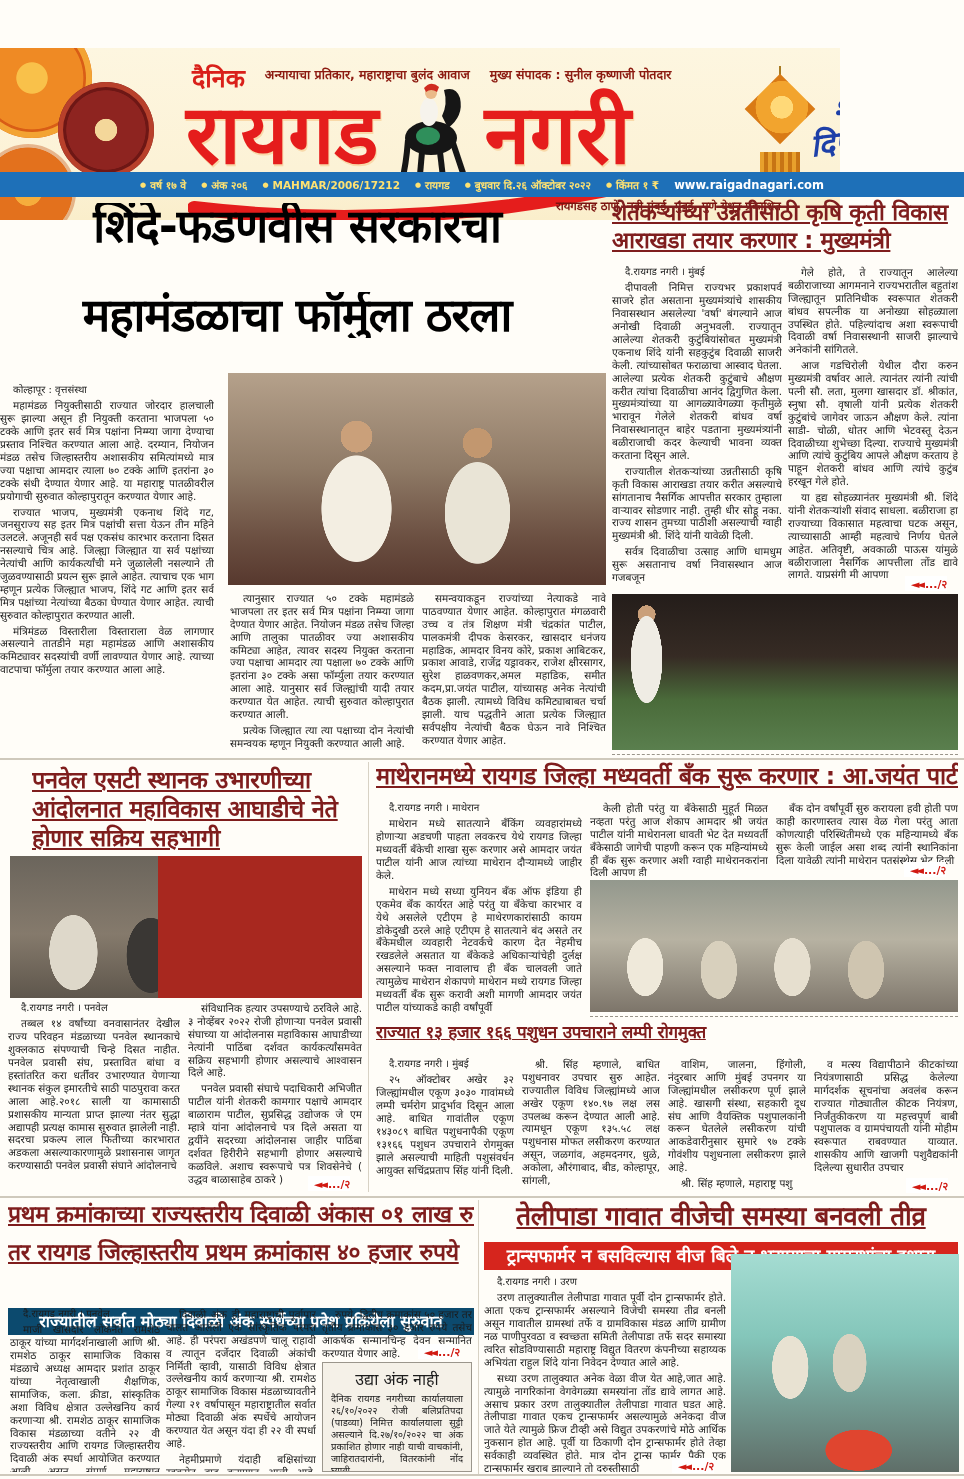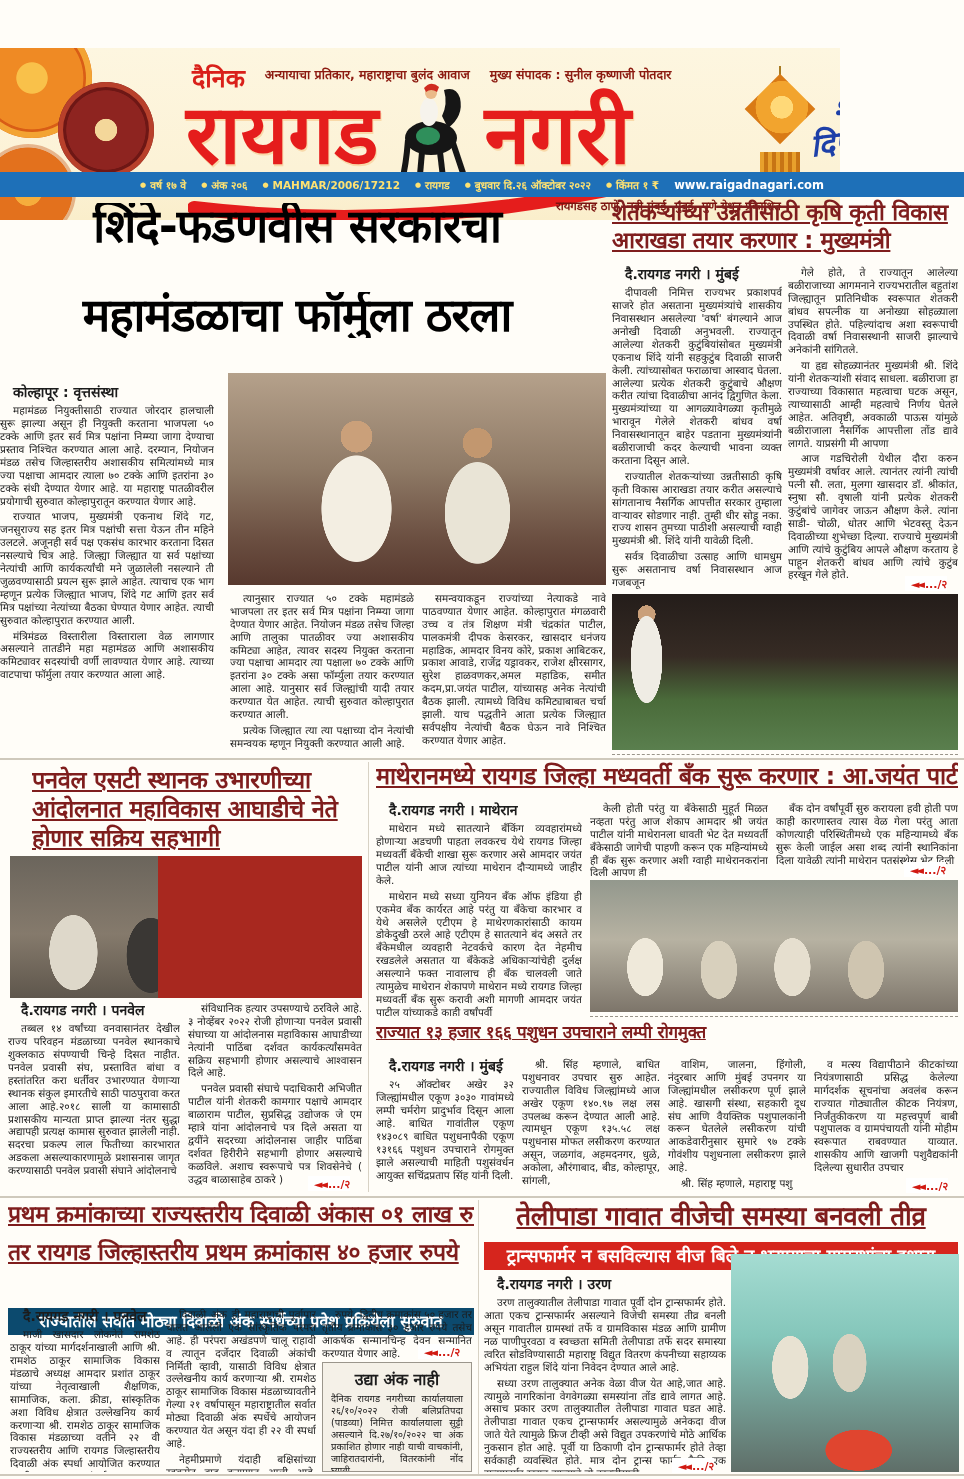--- a/index.html
+++ b/index.html
@@ -46,36 +46,36 @@
   
   #edition{position:absolute;left:0;top:172px;width:964px;height:25px;background:#1e70b8;
            display:flex;align-items:center;justify-content:center;gap:15px;white-space:nowrap;}
   .eb-item{font-size:10.5px;font-weight:bold;color:#ffe271;}
   .eb-bullet{font-size:7px;vertical-align:2px;margin-right:4px;color:#ffe271;}
   .eb-site{font-size:11.5px;font-weight:bold;color:#ffffff;}
   
   .h-sec{position:absolute;font-weight:800;color:#7f1d1d;line-height:1.24;letter-spacing:-.3px;overflow:hidden;text-decoration:underline;}
   .txtcol{position:absolute;overflow:hidden;font-size:10.4px;line-height:1.24;text-align:justify;}
   .txtcol p{margin:0 0 3px;text-indent:13px;}
-  .txtcol p.byline{font-weight:bold;font-size:14px;}
+  .txtcol p.byline{font-weight:normal;font-size:10px;}
   .photo{position:absolute;overflow:hidden;}
   .cont{position:absolute;color:#d11a12;font-weight:bold;font-size:11px;background:#ffffff;padding-left:6px;}
   .cont .arr{letter-spacing:-3px;margin-right:3px;}
   .hsep{position:absolute;border-top:2px solid #cfc9bc;}
   .dashsep{position:absolute;border-top:1px dashed #9a958a;}
   .vsep{position:absolute;border-left:1px solid #d8d2c5;}
   .strap{position:absolute;color:#fff;font-weight:800;text-align:center;overflow:hidden;}
   .strap-blue{background:#0c4a6e;margin-top:32px;}
   .strap-red{background:#d6251d;}
   .main-hl{position:absolute;left:4px;width:586px;text-align:center;font-weight:800;color:#000000;
            font-size:46px;line-height:1.0;letter-spacing:-1px;white-space:nowrap;overflow:hidden;}
   
   #notice-box{position:absolute;left:322px;top:1362px;width:150px;height:110px;background:#f5f1e8;
               border:1.5px solid #9b968c;padding:5px 8px;box-sizing:border-box;overflow:hidden;}
-  #notice-box .nb-title{text-align:center;font-weight:700;font-size:16px;margin:0 0 3px;}
+  #notice-box .nb-title{text-align:center;font-weight:400;font-size:16px;margin:0 0 3px;}
   #notice-box .nb-body{font-size:9.6px;line-height:1.25;text-align:justify;margin:0;}
 </style>
 </head>
 <body>
 
 <div id="page">
 
   <div id="masthead">
     <div class="deco flower-a"></div>
     <div class="deco diya-plate"></div>
@@ -186,22 +186,22 @@
     <p class="byline">दै.रायगड नगरी । मुंबई</p>
     <div>
         <p>दीपावली निमित्त राज्यभर प्रकाशपर्व साजरे होत असताना मुख्यमंत्र्यांचे शासकीय निवासस्थान असलेल्या 'वर्षा' बंगल्याने आज अनोखी दिवाळी अनुभवली. राज्यातून आलेल्या शेतकरी कुटुंबियांसोबत मुख्यमंत्री एकनाथ शिंदे यांनी सहकुटुंब दिवाळी साजरी केली. त्यांच्यासोबत फराळाचा आस्वाद घेतला. आलेल्या प्रत्येक शेतकरी कुटुंबाचे औक्षण करीत त्यांचा दिवाळीचा आनंद द्विगुणित केला. मुख्यमंत्र्यांच्या या आगळ्यावेगळ्या कृतीमुळे भारावून गेलेले शेतकरी बांधव वर्षा निवासस्थानातून बाहेर पडताना मुख्यमंत्र्यांनी बळीराजाची कदर केल्याची भावना व्यक्त करताना दिसून आले.</p>
         <p>राज्यातील शेतकऱ्यांच्या उन्नतीसाठी कृषि कृती विकास आराखडा तयार करीत असल्याचे सांगतानाच नैसर्गिक आपत्तीत सरकार तुम्हाला वाऱ्यावर सोडणार नाही. तुम्ही धीर सोडू नका. राज्य शासन तुमच्या पाठीशी असल्याची ग्वाही मुख्यमंत्री श्री. शिंदे यांनी यावेळी दिली.</p>
         <p>सर्वत्र दिवाळीचा उत्साह आणि धामधुम सुरू असतानाच वर्षा निवासस्थान आज गजबजून</p>
       </div>
   </div>
   <div class="txtcol" style="left:788px;top:266px;width:170px;height:324px;">
     <div>
         <p>गेले होते, ते राज्यातून आलेल्या बळीराजाच्या आगमनाने राज्यभरातील बहुतांश जिल्ह्यातून प्रातिनिधीक स्वरूपात शेतकरी बांधव सपत्नीक या अनोख्या सोहळ्याला उपस्थित होते. पहिल्यांदाच अशा स्वरूपाची दिवाळी वर्षा निवासस्थानी साजरी झाल्याचे अनेकांनी सांगितले.</p>
+        <p>आज गडचिरोली येथील दौरा करुन मुख्यमंत्री वर्षावर आले. त्यानंतर त्यांनी त्यांची पत्नी सौ. लता, मुलगा खासदार डॉ. श्रीकांत, स्नुषा सौ. वृषाली यांनी प्रत्येक शेतकरी कुटुंबांचे जागेवर जाऊन औक्षण केले. त्यांना साडी- चोळी, धोतर आणि भेटवस्तू देऊन दिवाळीच्या शुभेच्छा दिल्या. राज्याचे मुख्यमंत्री आणि त्यांचे कुटुंबिय आपले औक्षण करताय हे पाहून शेतकरी बांधव आणि त्यांचे कुटुंब हरखून गेले होते.</p>
         <p>या हृद्य सोहळ्यानंतर मुख्यमंत्री श्री. शिंदे यांनी शेतकऱ्यांशी संवाद साधला. बळीराजा हा राज्याच्या विकासात महत्वाचा घटक असून, त्याच्यासाठी आम्ही महत्वाचे निर्णय घेतले आहेत. अतिवृष्टी, अवकाळी पाऊस यांमुळे बळीराजाला नैसर्गिक आपत्तीला तोंड द्यावे लागते. याप्रसंगी मी आपणा</p>
-        <p>आज गडचिरोली येथील दौरा करुन मुख्यमंत्री वर्षावर आले. त्यानंतर त्यांनी त्यांची पत्नी सौ. लता, मुलगा खासदार डॉ. श्रीकांत, स्नुषा सौ. वृषाली यांनी प्रत्येक शेतकरी कुटुंबांचे जागेवर जाऊन औक्षण केले. त्यांना साडी- चोळी, धोतर आणि भेटवस्तू देऊन दिवाळीच्या शुभेच्छा दिल्या. राज्याचे मुख्यमंत्री आणि त्यांचे कुटुंबिय आपले औक्षण करताय हे पाहून शेतकरी बांधव आणि त्यांचे कुटुंब हरखून गेले होते.</p>
       </div>
   </div>
   <div class="cont" style="left:905px;top:576px;">
     <span class="arr">◄◄</span><span>.../२</span>
   </div>
   <div class="photo" style="left:612px;top:594px;width:346px;height:156px;
        background:
          radial-gradient(ellipse 26px 72px at 10% 42%, #efece4 0 60%, transparent 61%),
          radial-gradient(circle 9px at 10% 13%, #caa07a 0 99%, transparent 100%),
          linear-gradient(180deg,#241d1a 0%,#362b24 40%,#4a6b3a 68%,#5a7f4e 100%);"></div>

